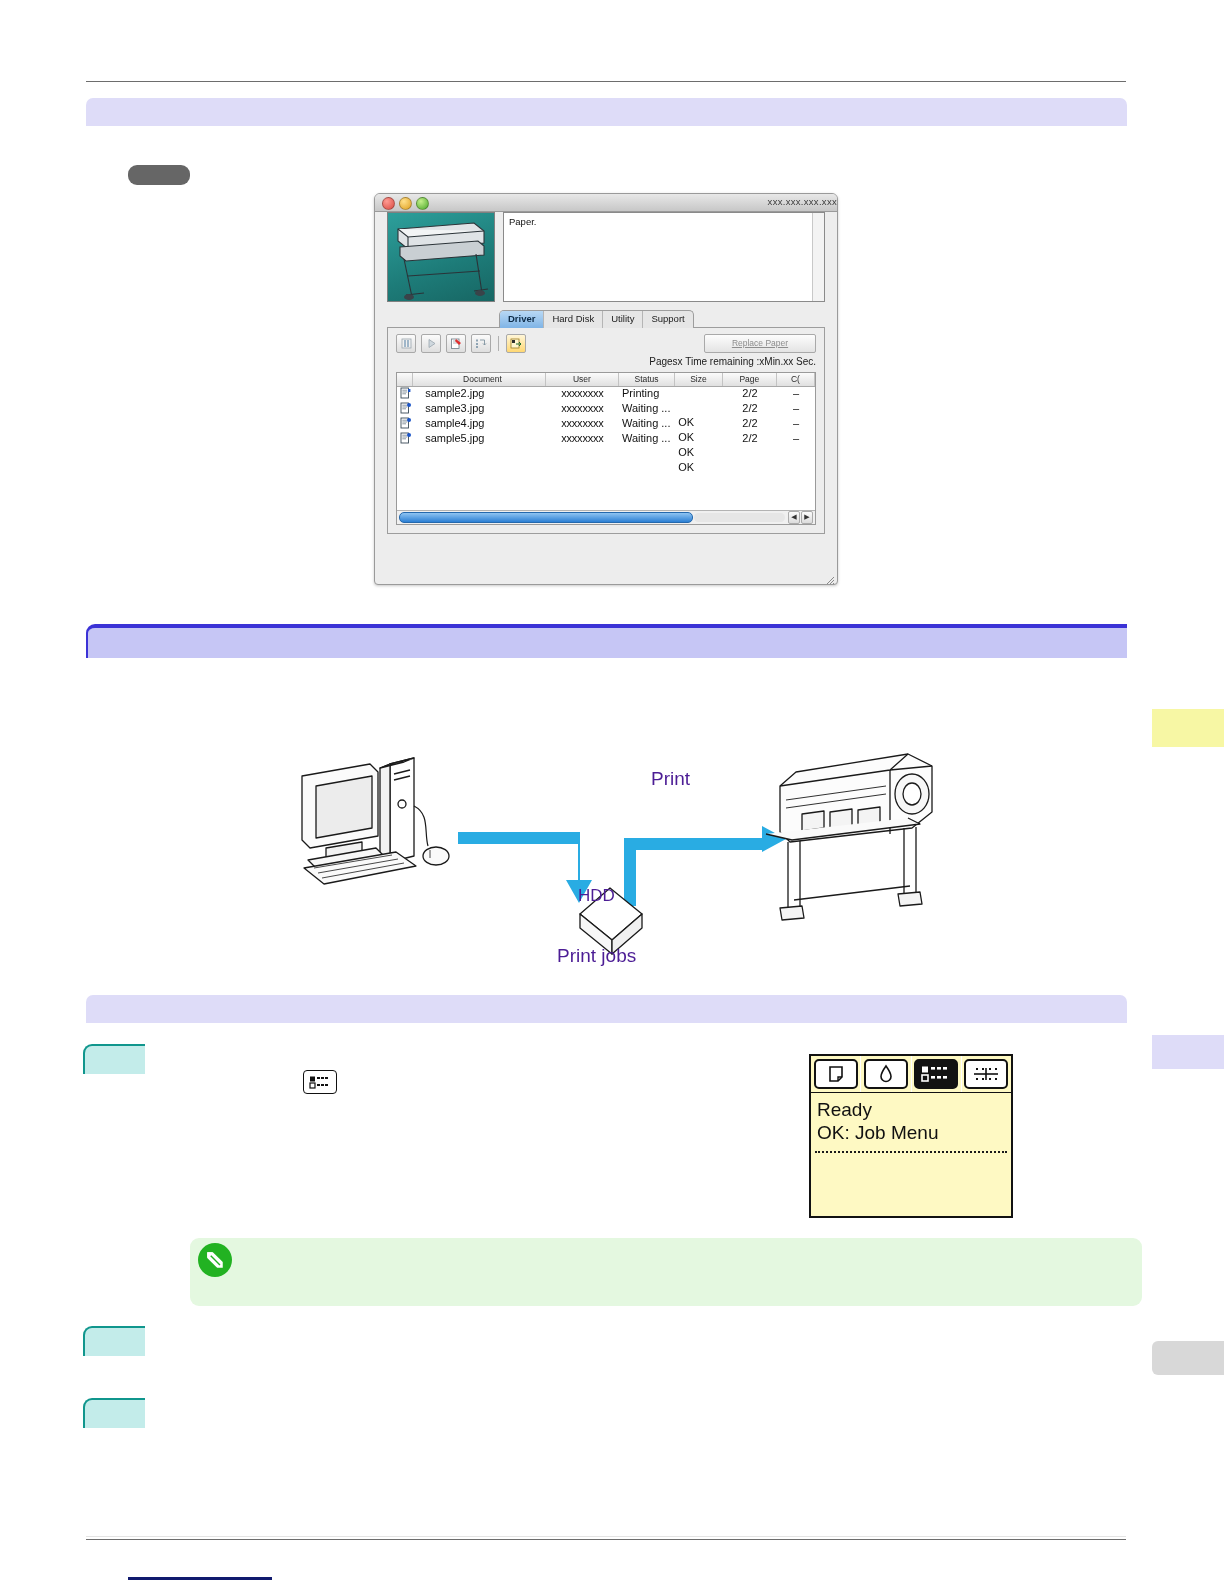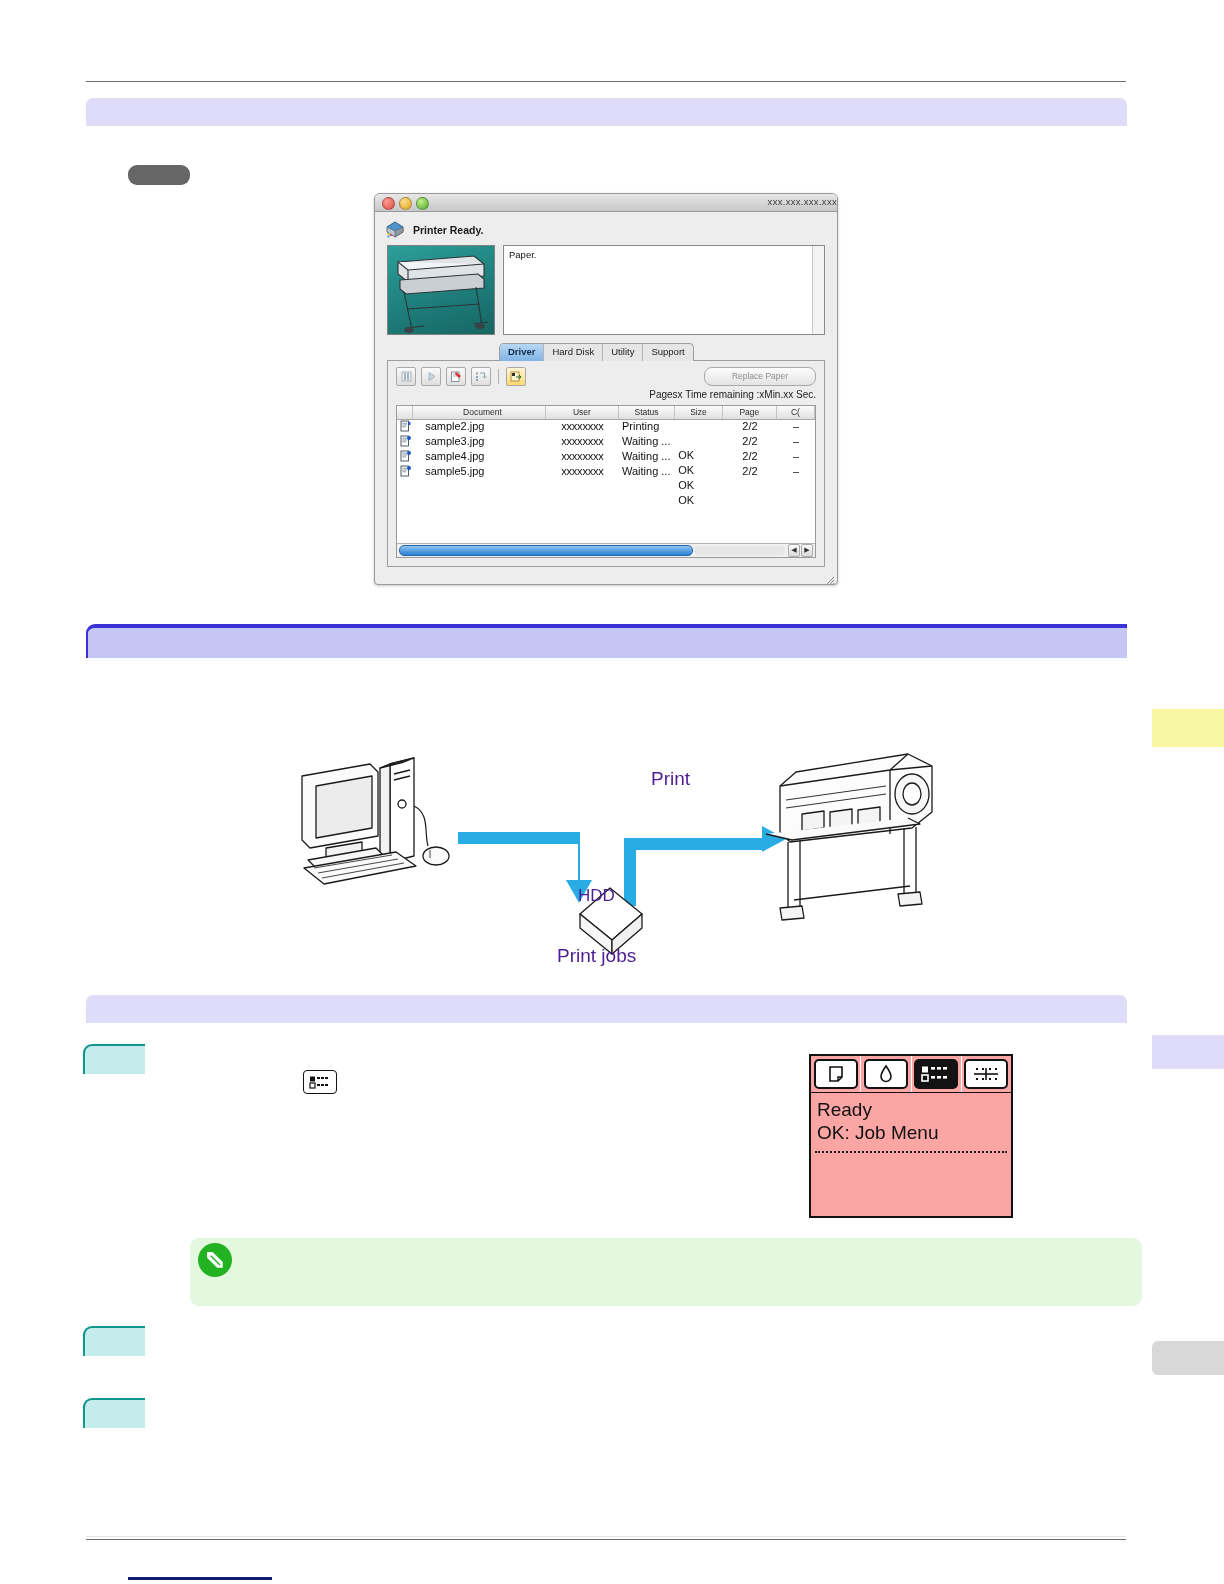--- a/index.html
+++ b/index.html
@@ -133,23 +133,23 @@
   }
   .toolbar{display:flex;align-items:center;gap:5px;padding:6px 0 0 8px;}
   .tbtn{
     width:18px;height:17px;border:1px solid #a9a9a9;border-radius:2px;
     background:linear-gradient(#fbfbfb,#dedede);
     display:flex;align-items:center;justify-content:center;
   }
   .tsep{width:1px;height:15px;background:#b0b0b0;margin:0 2px;}
   .replace-btn{
     position:absolute;right:8px;top:6px;
-    width:110px;height:17px;border-radius:8px;
+    width:110px;height:17px;border-radius:2px;
     border:1px solid #a9a9a9;background:linear-gradient(#fdfdfd,#e3e3e3);
-    font-size:8.5px;color:#8d8d8d;text-align:center;line-height:16px;
+    font-size:8.5px;color:#8d8d8d;text-align:center;line-height:16px;text-decoration:underline;
   }
   .remaining{
     position:absolute;right:8px;top:28px;
     font-size:10px;color:#1a1a1a;display:flex;align-items:center;gap:7px;flex-direction:column;
   }
 
   .joblist{
     position:absolute;left:8px;right:8px;top:44px;bottom:8px;
     background:#fff;border:1px solid #9a9a9a;box-sizing:border-box;
     display:flex;flex-direction:column;overflow:hidden;
@@ -199,21 +199,21 @@
   .flow-label{
     position:absolute;font-size:19px;color:#4c1d95;
     font-family:"Liberation Sans", sans-serif;
   }
   .lbl-print{left:371px;top:40px;}
   .lbl-jobs{left:277px;top:217px;}
 
   
   .lcd{
     position:absolute;left:809px;top:1054px;width:204px;height:164px;
-    background:#fca5a5;border:2px solid #121212;box-sizing:border-box;
+    background:#fef9c3;border:2px solid #121212;box-sizing:border-box;
   }
   .lcd-icons{display:flex;height:36px;border-bottom:1px solid #121212;}
   .lcd-ic{
     flex:1;display:flex;align-items:center;justify-content:center;
     border-right:1px solid #fff;
   }
   .lcd-ic .chip{
     width:40px;height:26px;border:2px solid #121212;border-radius:5px;
     display:flex;align-items:center;justify-content:center;background:#fff;
   }
@@ -245,33 +245,20 @@
 
     <div class="titlebar">
       <div class="lights">
         <span class="light l-red"></span>
         <span class="light l-yel"></span>
         <span class="light l-grn"></span>
       </div>
       <div class="wintitle">xxx.xxx.xxx.xxx</div>
     </div>
 
-    <div class="statusrow">
-      <span class="printer-mini">
-        <svg width="22" height="22" viewBox="0 0 22 22">
-          <polygon points="3,8 11,3 19,8 19,13 11,18 3,13" fill="#bfc6cc" stroke="#4a5a66" stroke-width=".8"></polygon>
-          <polygon points="3,8 11,3 19,8 11,12" fill="#4f93c8" stroke="#2e6b9b" stroke-width=".7"></polygon>
-          <polygon points="11,12 19,8 19,13 11,18" fill="#8e9aa3" stroke="#5a6770" stroke-width=".7"></polygon>
-          <rect x="3.5" y="14" width="2" height="2" fill="#e0c020"></rect>
-          <rect x="6" y="15" width="2" height="2" fill="#d04a8a"></rect>
-          <rect x="3.5" y="16.5" width="2" height="2" fill="#3aa7d8"></rect>
-        </svg>
-      </span>
-      <span class="statustext">Printer Ready.</span>
-    </div>
 
     <div class="midrow">
       <div class="preview">
         <svg width="106" height="88" viewBox="0 0 106 88">
           <g stroke="#2b3338" stroke-width="1.1" fill="#dfe3e6">
             <path d="M10 16 L86 10 L96 18 L96 30 L20 36 L10 28 Z"></path>
             <path d="M10 16 L20 24 L96 18" fill="#f2f4f5"></path>
             <path d="M20 24 L20 36"></path>
             <path d="M12 34 L90 28 L96 33 L96 42 L18 48 L12 43 Z" fill="#c9cfd3"></path>
             <path d="M16 46 L24 84" fill="none"></path>

